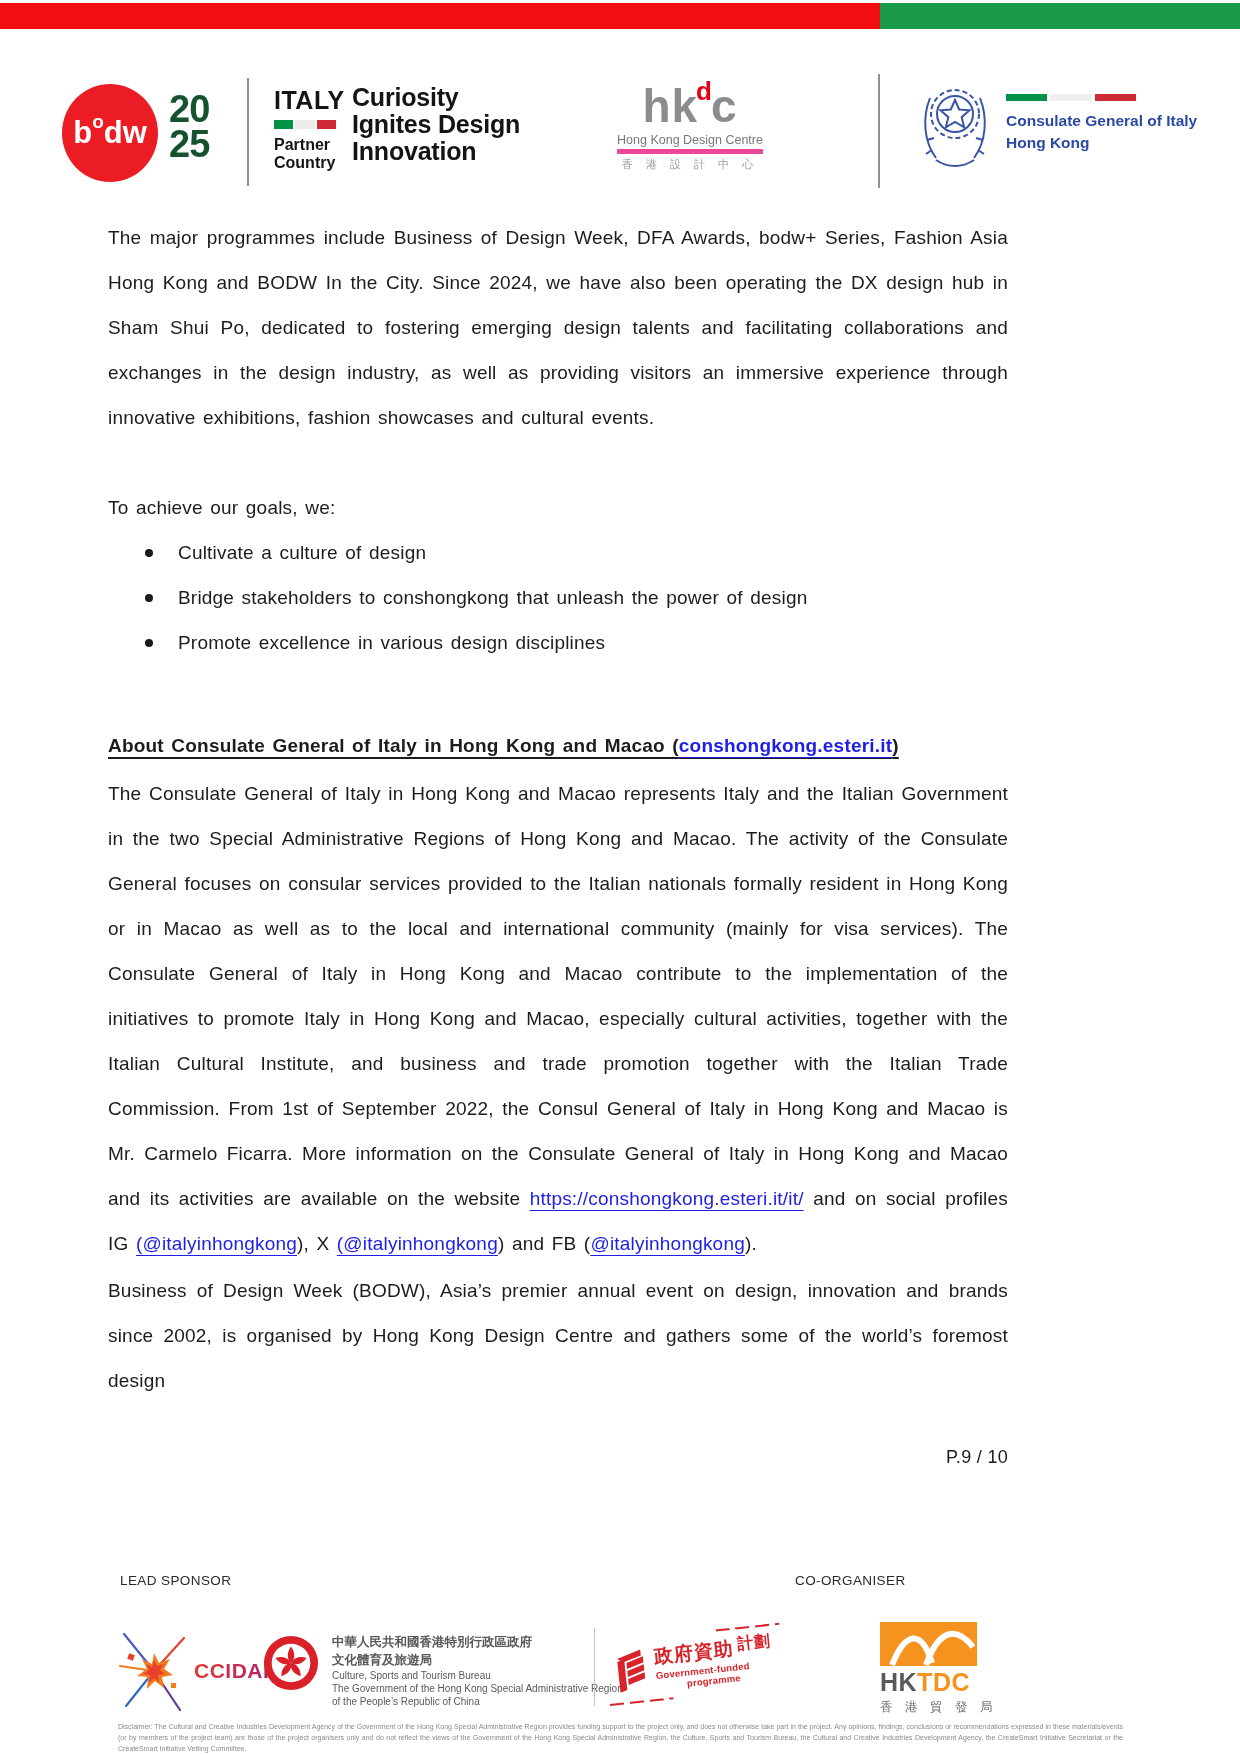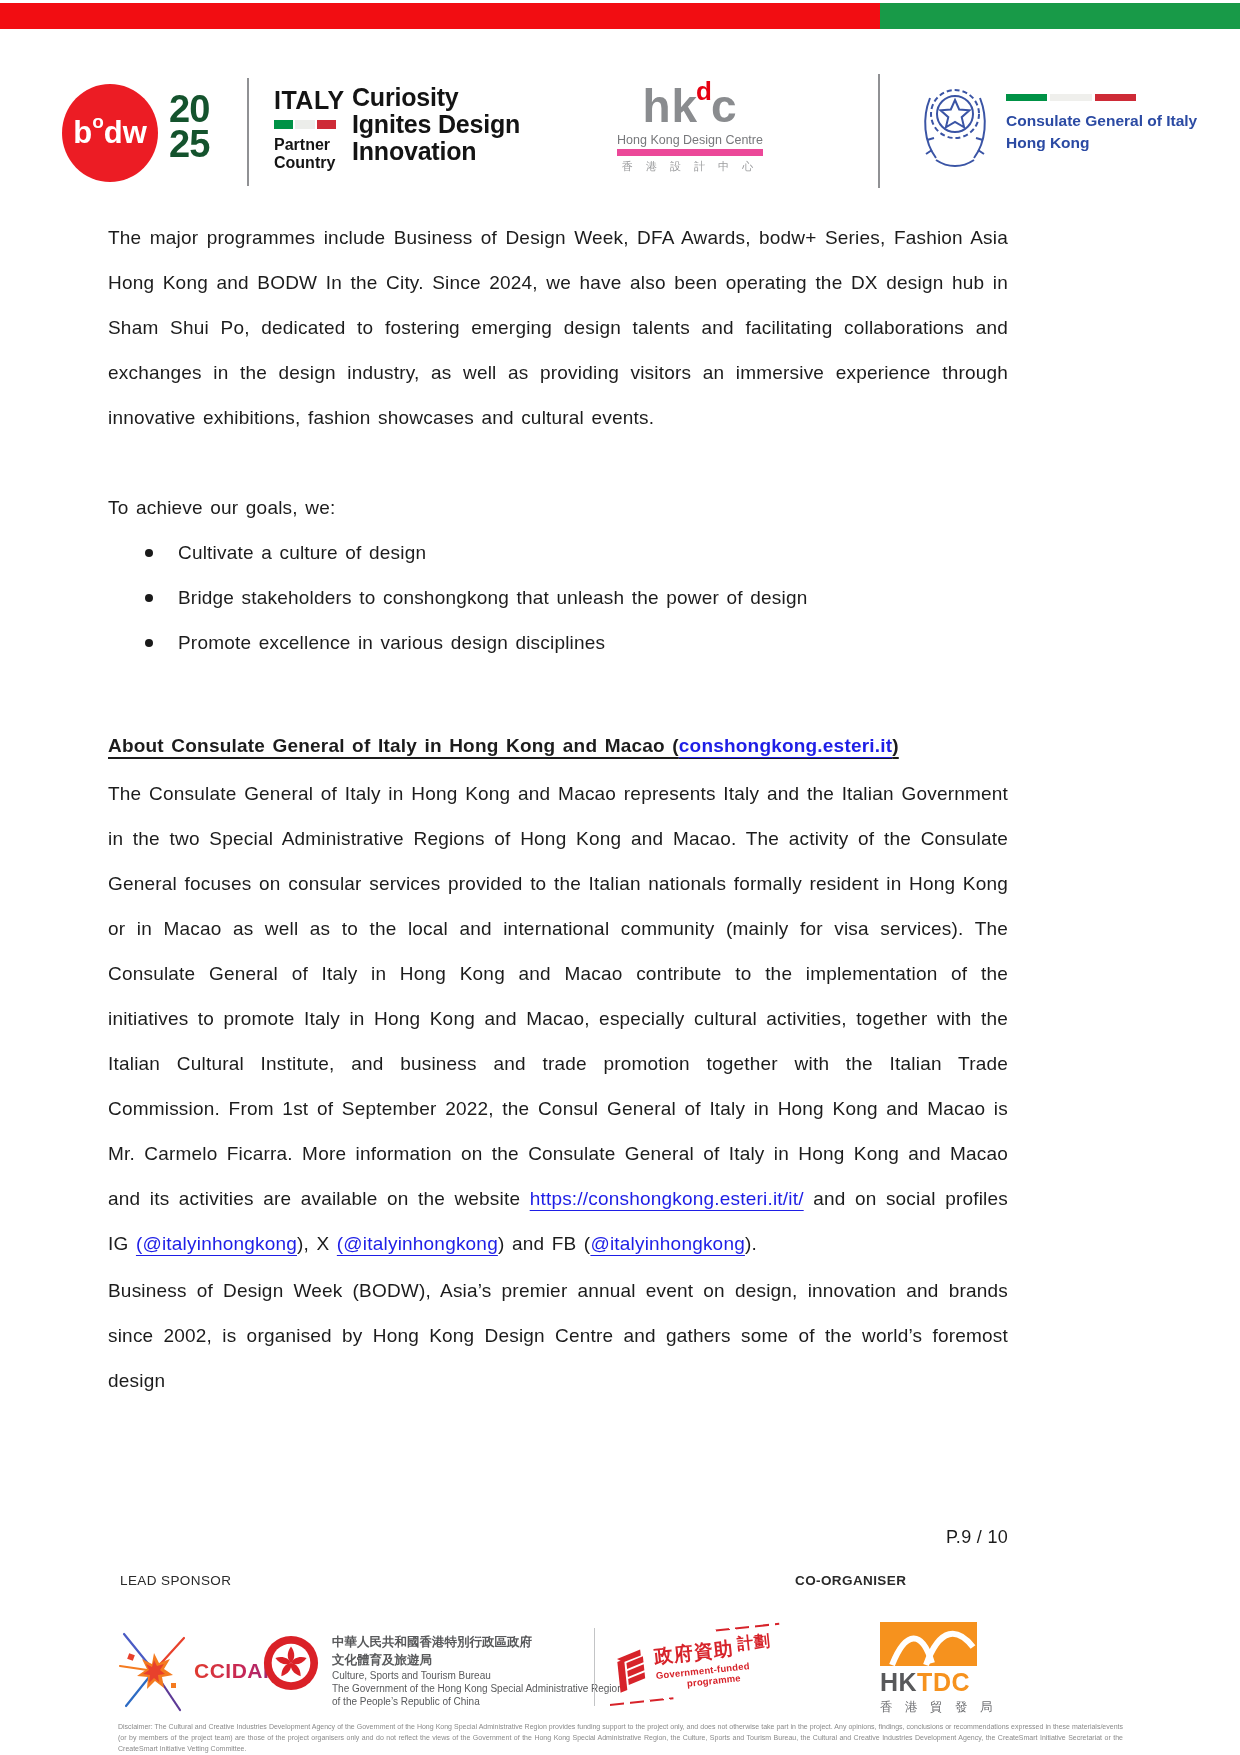--- a/index.html
+++ b/index.html
@@ -28,21 +28,21 @@
   .flag-bar .fg{flex:1;background:#009246;}
   .flag-bar .fw{flex:1;background:#ECEDEA;}
   .flag-bar .fr{flex:1;background:#CE2B37;}
   .partner{font-size:16px;font-weight:700;line-height:1.12;}
   .tagline{position:absolute;left:352px;top:6px;font-size:25px;font-weight:800;line-height:1.07;
       letter-spacing:-.2px;color:#141414;}
   .hkdc{position:absolute;left:608px;top:4px;width:164px;text-align:center;color:#8A8C8F;}
   .hkc-row{font-size:46px;font-weight:600;line-height:1.05;letter-spacing:1px;}
   .hkc-d{color:#E60012;font-size:26px;font-weight:700;position:relative;top:-22px;margin:0 -2px;}
   .hkdc-name{display:inline-block;font-size:12.5px;color:#77787B;padding-bottom:2px;
-      border-bottom:7px solid #ec4899;margin-top:2px;}
+      border-bottom:5px solid #ec4899;margin-top:2px;}
   .hkdc-cn{font-size:11px;letter-spacing:5px;margin-top:3px;color:#9A9B9D;}
   .consulate{position:absolute;left:918px;top:2px;display:flex;align-items:flex-start;}
   .cons-right{margin-left:14px;padding-top:14px;}
   .flag-stripe{display:flex;width:130px;height:7px;gap:3px;}
   .cons-name{font-size:15.5px;font-weight:700;color:#2B4AA3;margin-top:9px;line-height:1.45;}
 
   
   .body-text{position:absolute;left:108px;top:215px;width:900px;font-size:19px;line-height:45px;
       letter-spacing:.2px;word-spacing:2px;color:#1c1c1c;text-align:justify;}
   .body-text p{margin:0;}
@@ -51,27 +51,27 @@
   .goals-list li{position:relative;padding-left:70px;text-align:left;}
   .goals-list li::before{content:"";position:absolute;left:37px;top:19px;width:8px;height:8px;
       border-radius:50%;background:#1a1a1a;}
   h3.doc-heading{margin:58px 0 0;font-size:19px;font-weight:700;line-height:45px;text-align:left;
       text-decoration:underline;text-underline-offset:5px;text-decoration-thickness:1.5px;}
   #heading2{margin-top:54px;}
   .s1{margin-top:3px !important;}
   .s2{margin-top:2px !important;text-align-last:justify;}
   .doclink{color:#1E1EE6;text-decoration:underline;text-underline-offset:5px;cursor:pointer;}
 
-  .page-number{position:absolute;left:108px;top:1527px;width:900px;text-align:right;font-size:18px;
+  .page-number{position:absolute;left:108px;top:1447px;width:900px;text-align:right;font-size:18px;
       color:#1c1c1c;letter-spacing:.3px;}
 
   
   .sponsor-label{position:absolute;top:1573px;font-size:13.5px;letter-spacing:.4px;color:#2a2a2a;}
   #lead-label{left:120px;}
-  #coorg-label{left:795px;font-weight:bold;}
+  #coorg-label{left:795px;}
   .footer-logos{position:absolute;top:1628px;left:0;width:1240px;height:92px;}
   .ccida{position:absolute;left:114px;top:0;display:flex;align-items:center;}
   .ccida-text{font-size:21px;font-weight:700;margin-left:0;letter-spacing:.5px;
       background:linear-gradient(90deg,#E03A2F 0%,#C2255C 55%,#6B2D90 100%);
       -webkit-background-clip:text;background-clip:text;color:transparent;}
   .bureau{position:absolute;left:262px;top:6px;display:flex;align-items:flex-start;}
   .bureau-text{margin-left:12px;color:#58595B;}
   .bureau-cn{font-size:12.5px;line-height:1.4;font-weight:600;}
   .bureau-en{font-size:10px;line-height:1.32;}
   #vdiv3{position:absolute;left:594px;top:0;width:1px;height:78px;background:#C3C4C6;}

